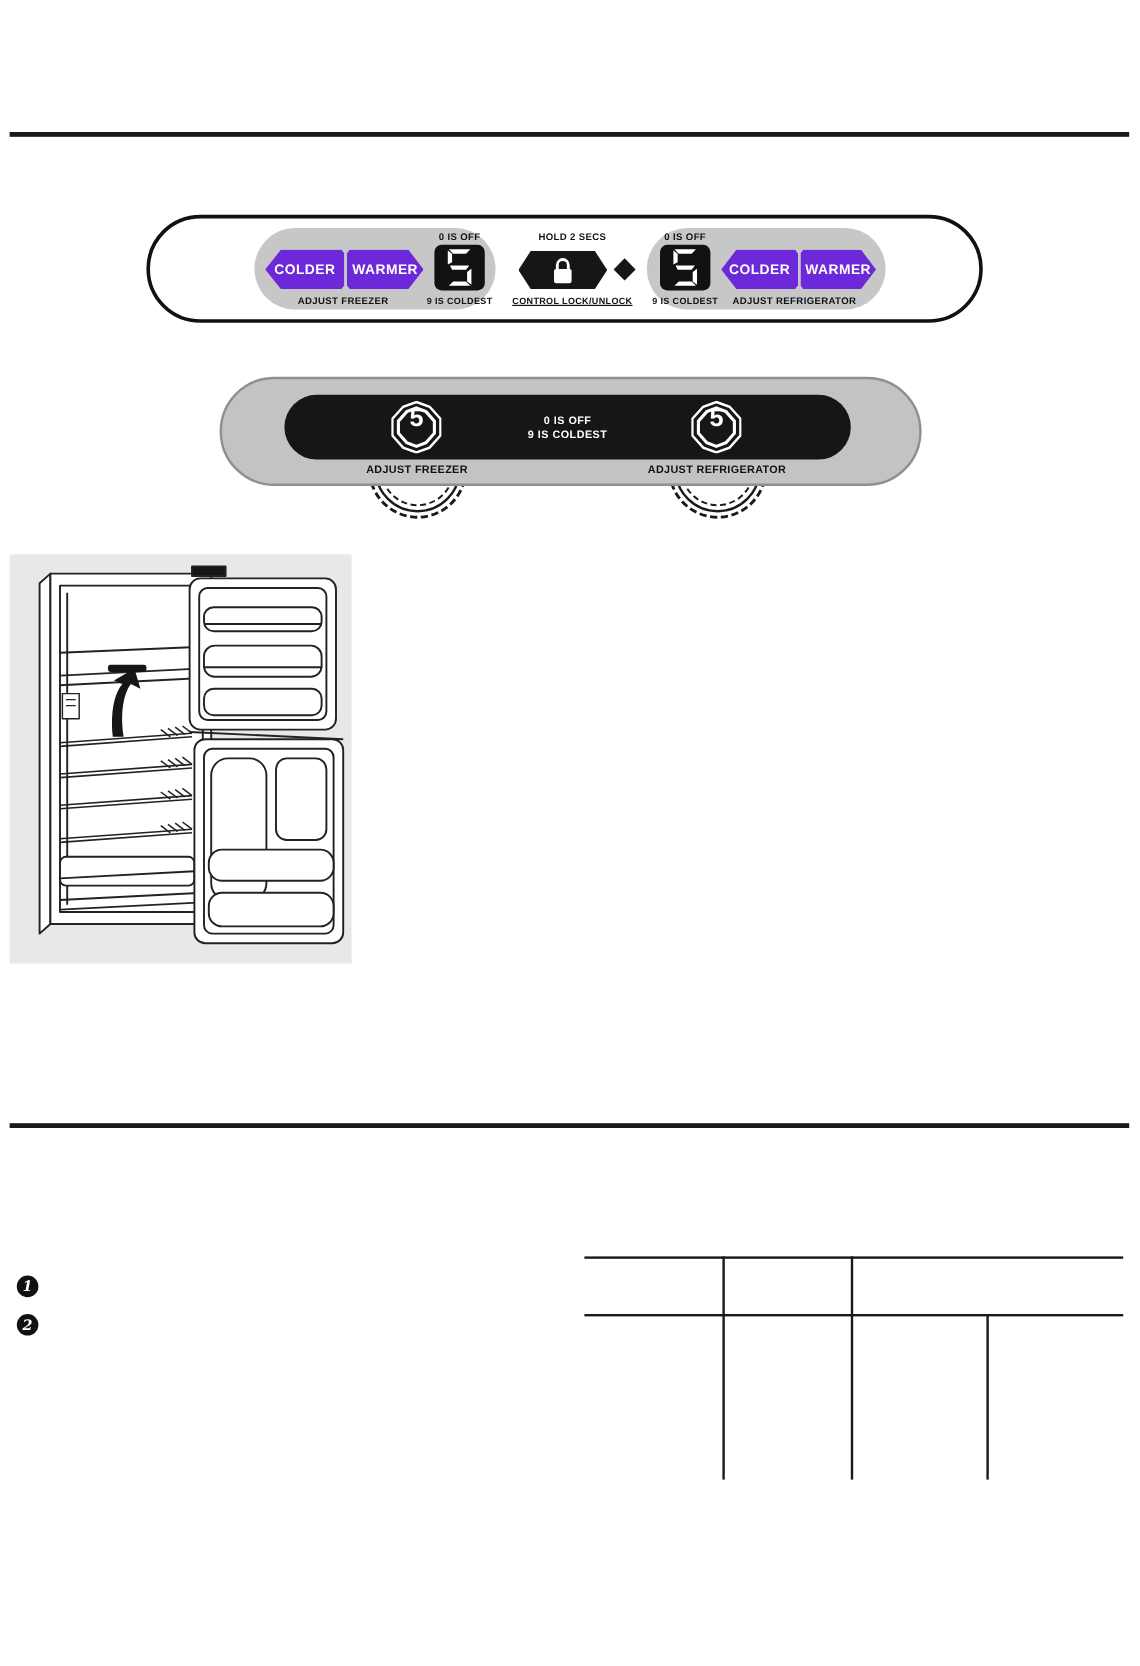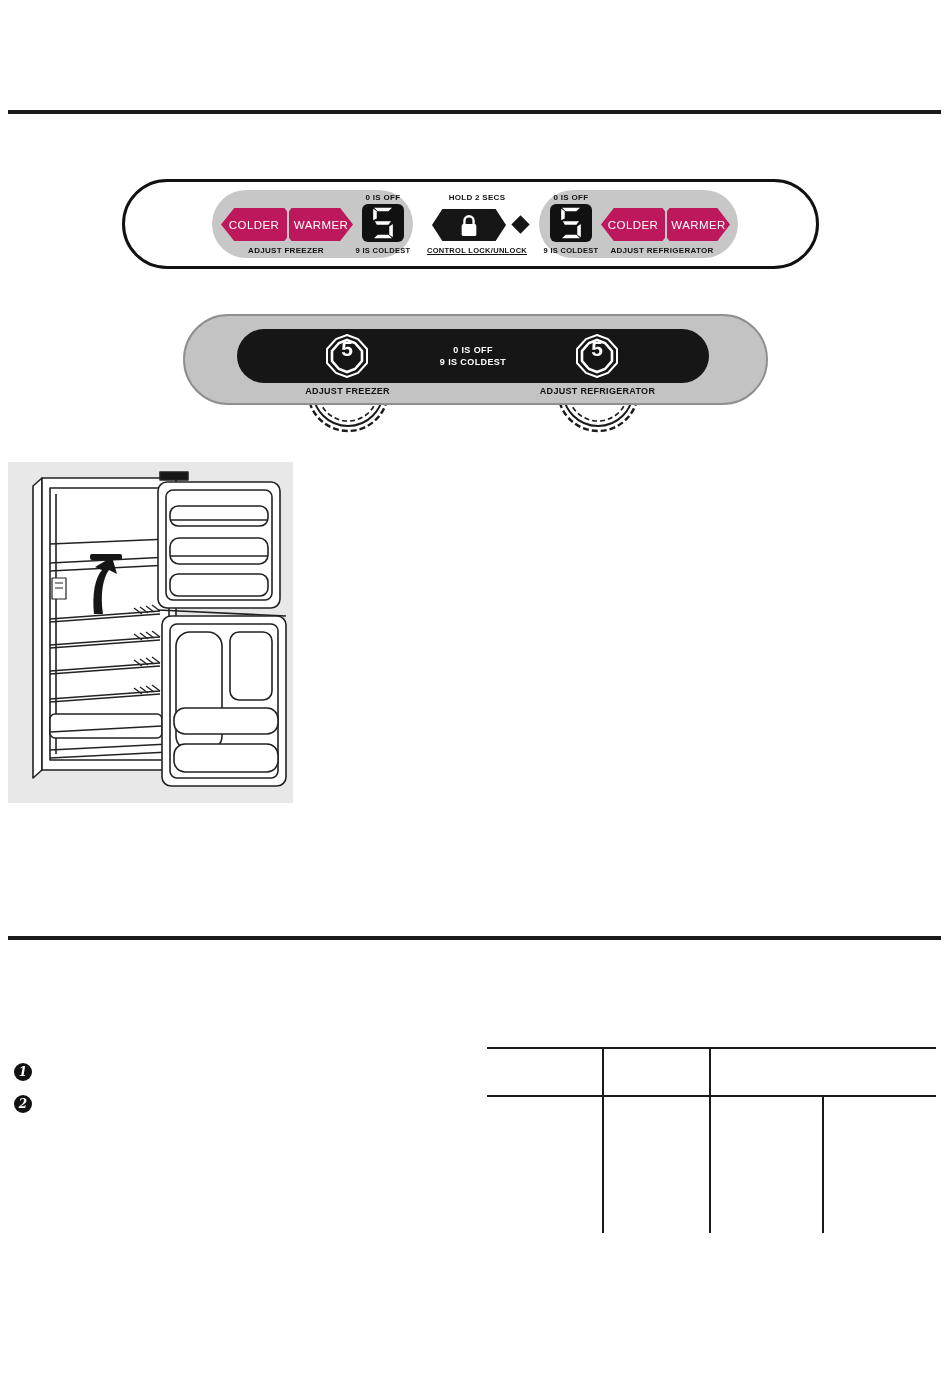--- a/index.html
+++ b/index.html
@@ -22,22 +22,22 @@
   .inset {
     position:absolute; top:8px; height:68px; background:#c7c7c7; border-radius:34px;
   }
   .inset-freezer { left:87px; width:201px; }
   .inset-fridge  { left:414px; width:199px; }
   .cap {
     position:absolute; font-size:8px; font-weight:bold; color:#111;
     letter-spacing:.3px; text-align:center; white-space:nowrap;
   }
   .btn {
-    position:absolute; top:18px; height:33px; background:#be185d; color:#fff;
-    font-size:11.5px; font-weight:normal; letter-spacing:.4px;
+    position:absolute; top:18px; height:33px; background:#6d28d9; color:#fff;
+    font-size:11.5px; font-weight:bold; letter-spacing:.4px;
     display:flex; align-items:center; justify-content:center;
   }
   .btn-point-left  { clip-path:polygon(0 50%, 20% 0, 96% 0, 100% 10%, 100% 90%, 96% 100%, 20% 100%); }
   .btn-point-right { clip-path:polygon(0 10%, 4% 0, 80% 0, 100% 50%, 80% 100%, 4% 100%, 0 90%); }
   .disp-col { position:absolute; top:0; width:52px; height:100%; }
   .disp-box {
     position:absolute; left:5px; top:14px; width:42px; height:38px;
     background:#111; border-radius:6px; display:flex; align-items:center; justify-content:center;
   }
   .lock-group { position:absolute; left:297px; top:8px; width:110px; height:68px; }

